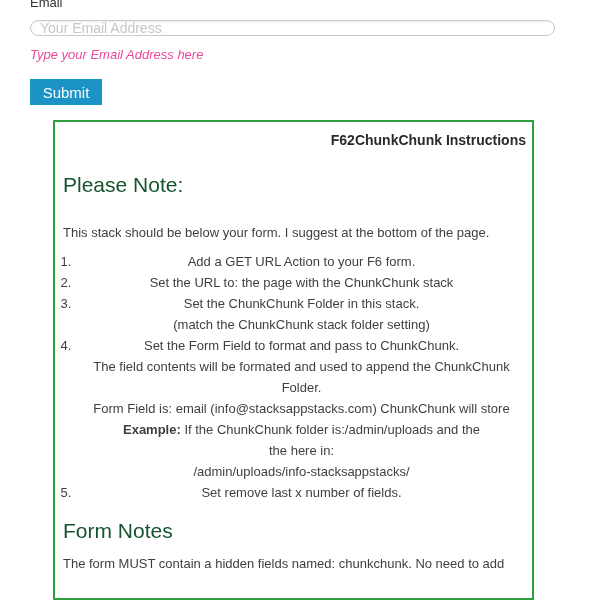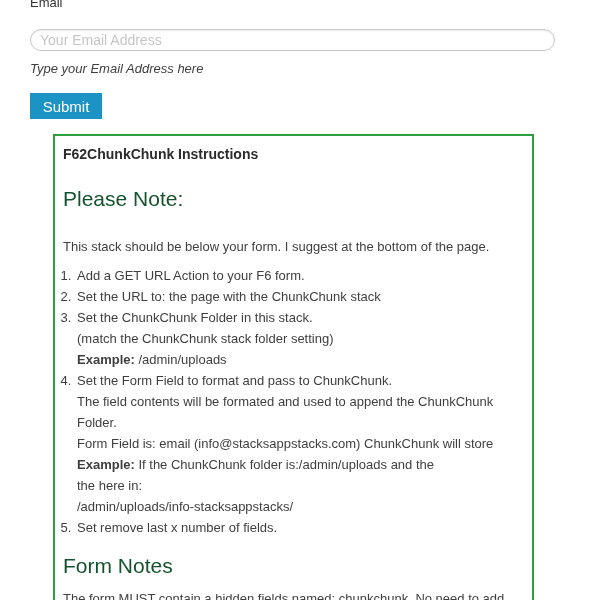--- a/index.html
+++ b/index.html
@@ -22,40 +22,40 @@
   }
   .field-label {
     display: block;
     font-size: 13px;
     line-height: 16px;
     color: #333333;
   }
   .email-input {
     box-sizing: border-box;
     width: 525px;
-    height: 22px;
-    margin-top: 18px;
+    height: 16px;
+    margin-top: 9px;
     border: 1px solid #cacaca;
     border-radius: 12px;
     padding: 0 9px;
     font-family: "Liberation Sans", sans-serif;
     font-size: 14px;
     color: #333333;
     box-shadow: inset 0 1px 2px rgba(10,10,10,0.08);
     outline: none;
   }
   .email-input::placeholder {
     color: #c6c6c6;
     opacity: 1;
   }
   .help-text {
     margin-top: 10px;
     font-size: 13px;
     font-style: italic;
-    color: #404040;
+    color: #ec4899;
   }
   .submit-button {
     display: block;
     margin-top: 17px;
     width: 72px;
     height: 26px;
     background: #1b93c4;
     border: none;
     border-radius: 0;
     color: #ffffff;
@@ -67,21 +67,21 @@
   
   .panel {
     box-sizing: border-box;
     margin: 15px 0 0 53px;
     width: 481px;
     border: 2px solid #2f9e3e;
     padding: 10px 6px 24px 8px;
     background: #ffffff;
   }
   .panel-title {
-    text-align: left;
+    text-align: right;
     font-size: 14px;
     font-weight: bold;
     color: #2b2b2b;
     line-height: 17px;
   }
   .panel h2 {
     margin: 24px 0 0 0;
     font-size: 21px;
     font-weight: 400;
     color: #14532d;
@@ -99,21 +99,21 @@
   .panel p.last {
     margin-top: 10px;
   }
   .panel ol {
     margin: 8px 0 0 -9px;
     padding-left: 21px;
     font-size: 13px;
     line-height: 21px;
     color: #3f3f3f;
   }
-  .panel ol li { margin: 0; padding-left: 2px; }
+  .panel ol li { margin: 0; padding-left: 2px; text-align: center; }
   .line { display: block; }
   .ex-label { font-weight: bold; }
 </style>
 </head>
 <body>
 
 <div class="form-section">
   <label class="field-label">Email</label>
   <input class="email-input" type="text" placeholder="Your Email Address" style="">
   <div class="help-text">Type your Email Address here</div>
@@ -125,24 +125,20 @@
 
   <h2>Please Note:</h2>
   <p>This stack should be below your form. I suggest at the bottom of the page.</p>
 
   <ol>
     <li>Add a GET URL Action to your F6 form.</li>
     <li>Set the URL to: the page with the ChunkChunk stack</li>
     <li>
       <span class="line">Set the ChunkChunk Folder in this stack.</span>
       <span class="line">(match the ChunkChunk stack folder setting)</span>
-      <span class="line">
-        <span class="ex-label">Example:</span>
-        <span>/admin/uploads</span>
-      </span>
     </li>
     <li>
       <span class="line">Set the Form Field to format and pass to ChunkChunk.</span>
       <span class="line">The field contents will be formated and used to append the ChunkChunk</span>
       <span class="line">Folder.</span>
       <span class="line">Form Field is: email (info@stacksappstacks.com) ChunkChunk will store</span>
       <span class="line">
         <span class="ex-label">Example:</span>
         <span>If the ChunkChunk folder is:/admin/uploads and the</span>
       </span>

